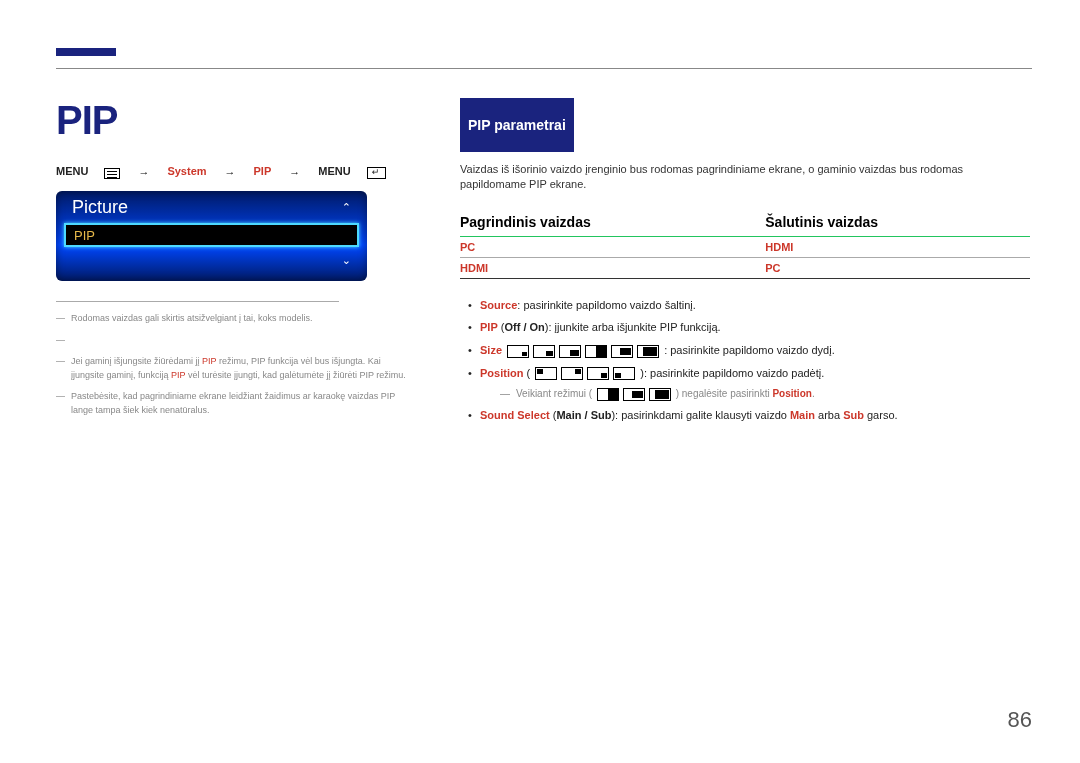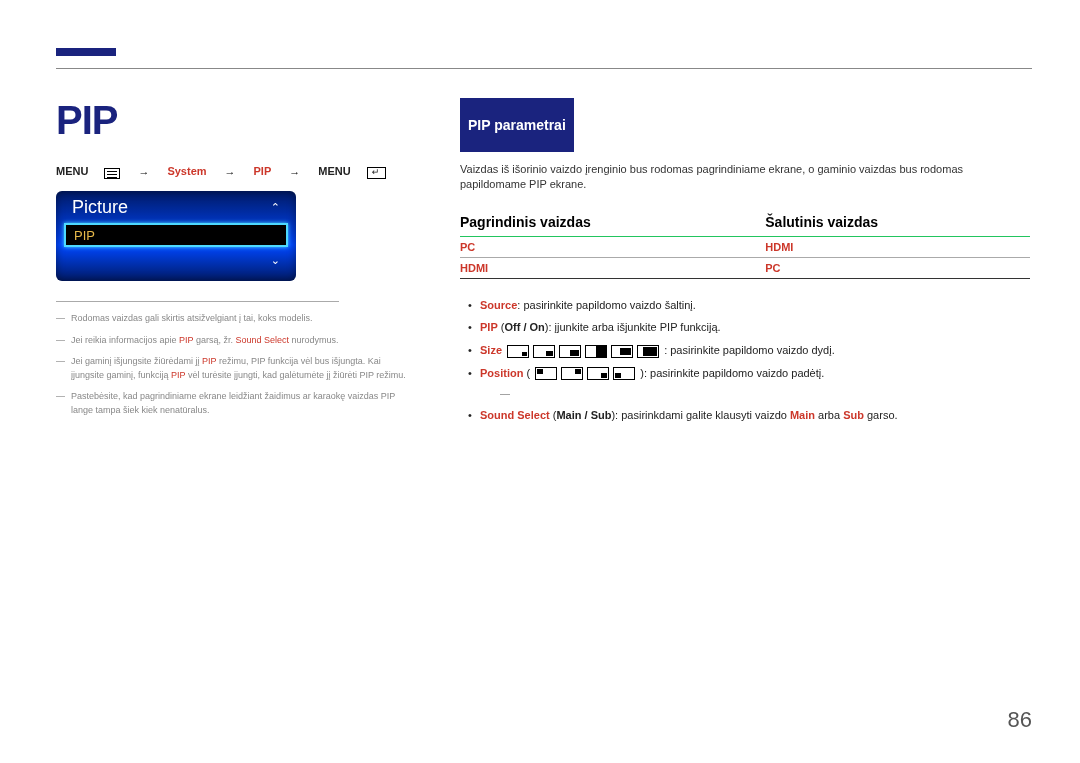--- a/index.html
+++ b/index.html
@@ -87,21 +87,21 @@
   .enter-icon::before {
     content: "↵";
     position: absolute;
     font-size: 9px;
     left: 4px;
     top: -1px;
   }
 
   
   .osd {
-    width: 240px;
+    width: 311px;
     height: 90px;
     border-radius: 6px;
     background: linear-gradient(to bottom, #001a66 0%, #0047ff 60%, #001a66 100%);
     box-shadow: inset 0 0 8px rgba(0,0,0,0.4);
     overflow: hidden;
     margin-bottom: 20px;
   }
   .osd-header {
     height: 32px;
     display: flex;
@@ -308,23 +308,20 @@
 
   <hr class="hr-thin">
 
   <div class="notes">
     <div class="note-item">
       <span class="dash-marker">―</span>
       <span>Rodomas vaizdas gali skirtis atsižvelgiant į tai, koks modelis.</span>
     </div>
     <div class="note-item">
       <span class="dash-marker">―</span>
-      <span>
-        <span>Jei reikia informacijos apie </span><span class="r">PIP</span><span> garsą, žr. </span><span class="r">Sound Select</span><span> nurodymus.</span>
-      </span>
     </div>
     <div class="note-item">
       <span class="dash-marker">―</span>
       <span>
         <span>Jei gaminį išjungsite žiūrėdami jį </span><span class="r">PIP</span><span> režimu, PIP funkcija vėl bus išjungta. Kai įjungsite gaminį, funkciją </span><span class="r">PIP</span><span> vėl turėsite įjungti, kad galėtumėte jį žiūrėti PIP režimu.</span>
       </span>
     </div>
     <div class="note-item">
       <span class="dash-marker">―</span>
       <span>Pastebėsite, kad pagrindiniame ekrane leidžiant žaidimus ar karaokę vaizdas PIP lange tampa šiek kiek nenatūralus.</span>
@@ -398,20 +395,35 @@
         <span class="pip-pos br">
             <span class="inner"></span>
           </span>
         <span class="pip-pos bl">
             <span class="inner"></span>
           </span>
       </span>
       <span>): pasirinkite papildomo vaizdo padėtį.</span>
       <div class="subnote">
         <span class="dash-marker">―</span>
+        <span>
+          <span>Veikiant režimui (</span>
+          <span class="pip-iconset">
+            <span class="pip-ic half">
+                <span class="inner"></span>
+              </span>
+            <span class="pip-ic mid">
+                <span class="inner"></span>
+              </span>
+            <span class="pip-ic big">
+                <span class="inner"></span>
+              </span>
+          </span>
+          <span>) negalėsite pasirinkti </span><span class="r">Position</span><span>.</span>
+        </span>
       </div>
     </li>
     <li>
       <span class="r">Sound Select</span><span> (</span><span class="b">Main / Sub</span><span>): pasirinkdami galite klausyti vaizdo </span><span class="r">Main</span><span> arba </span><span class="r">Sub</span><span> garso.</span>
     </li>
   </ul>
 </div>
 
 <div class="page-num">86</div>
 

